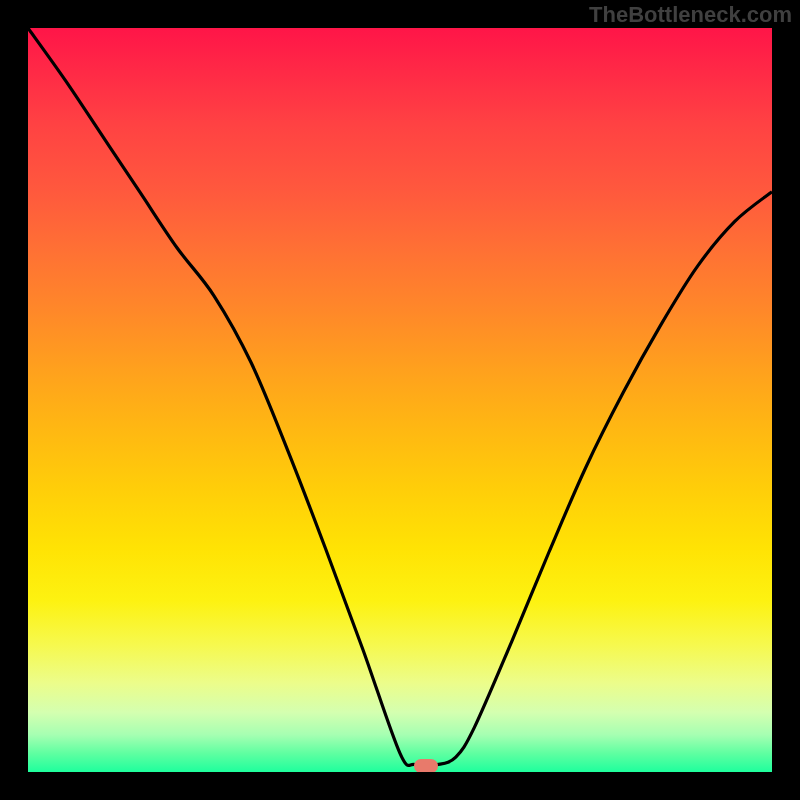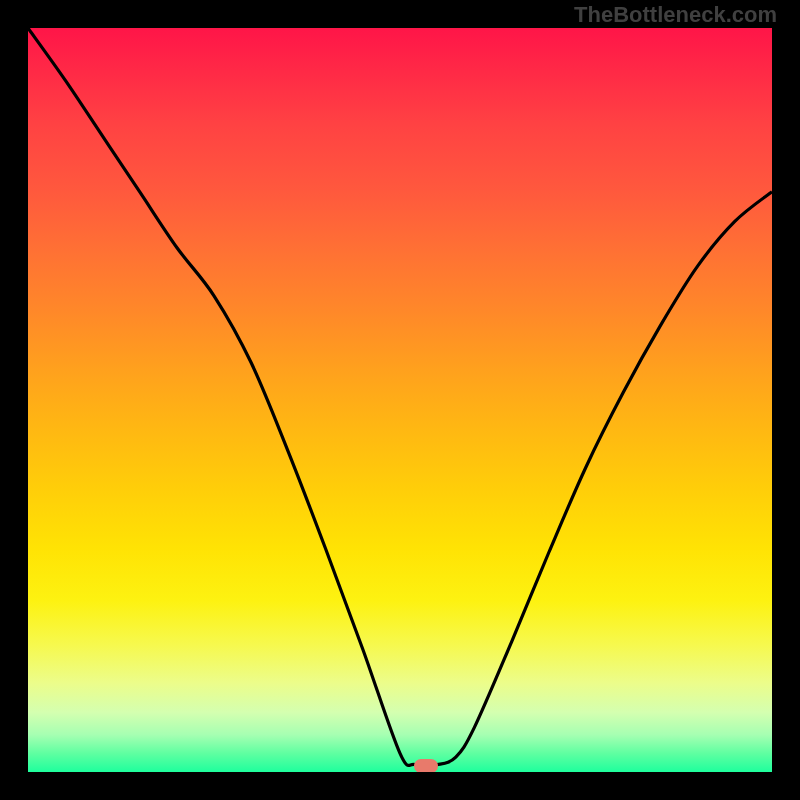--- a/index.html
+++ b/index.html
@@ -13,21 +13,21 @@
   }
   .frame {
     position: relative;
     width: 800px;
     height: 800px;
     background: #000;
   }
   .watermark {
     position: absolute;
     top: 2px;
-    right: 23px;
+    right: 8px;
     color: #404040;
     font-size: 22px;
     font-weight: 600;
     z-index: 10;
     user-select: none;
   }
   .plot {
     position: absolute;
     top: 28px;
     left: 28px;

